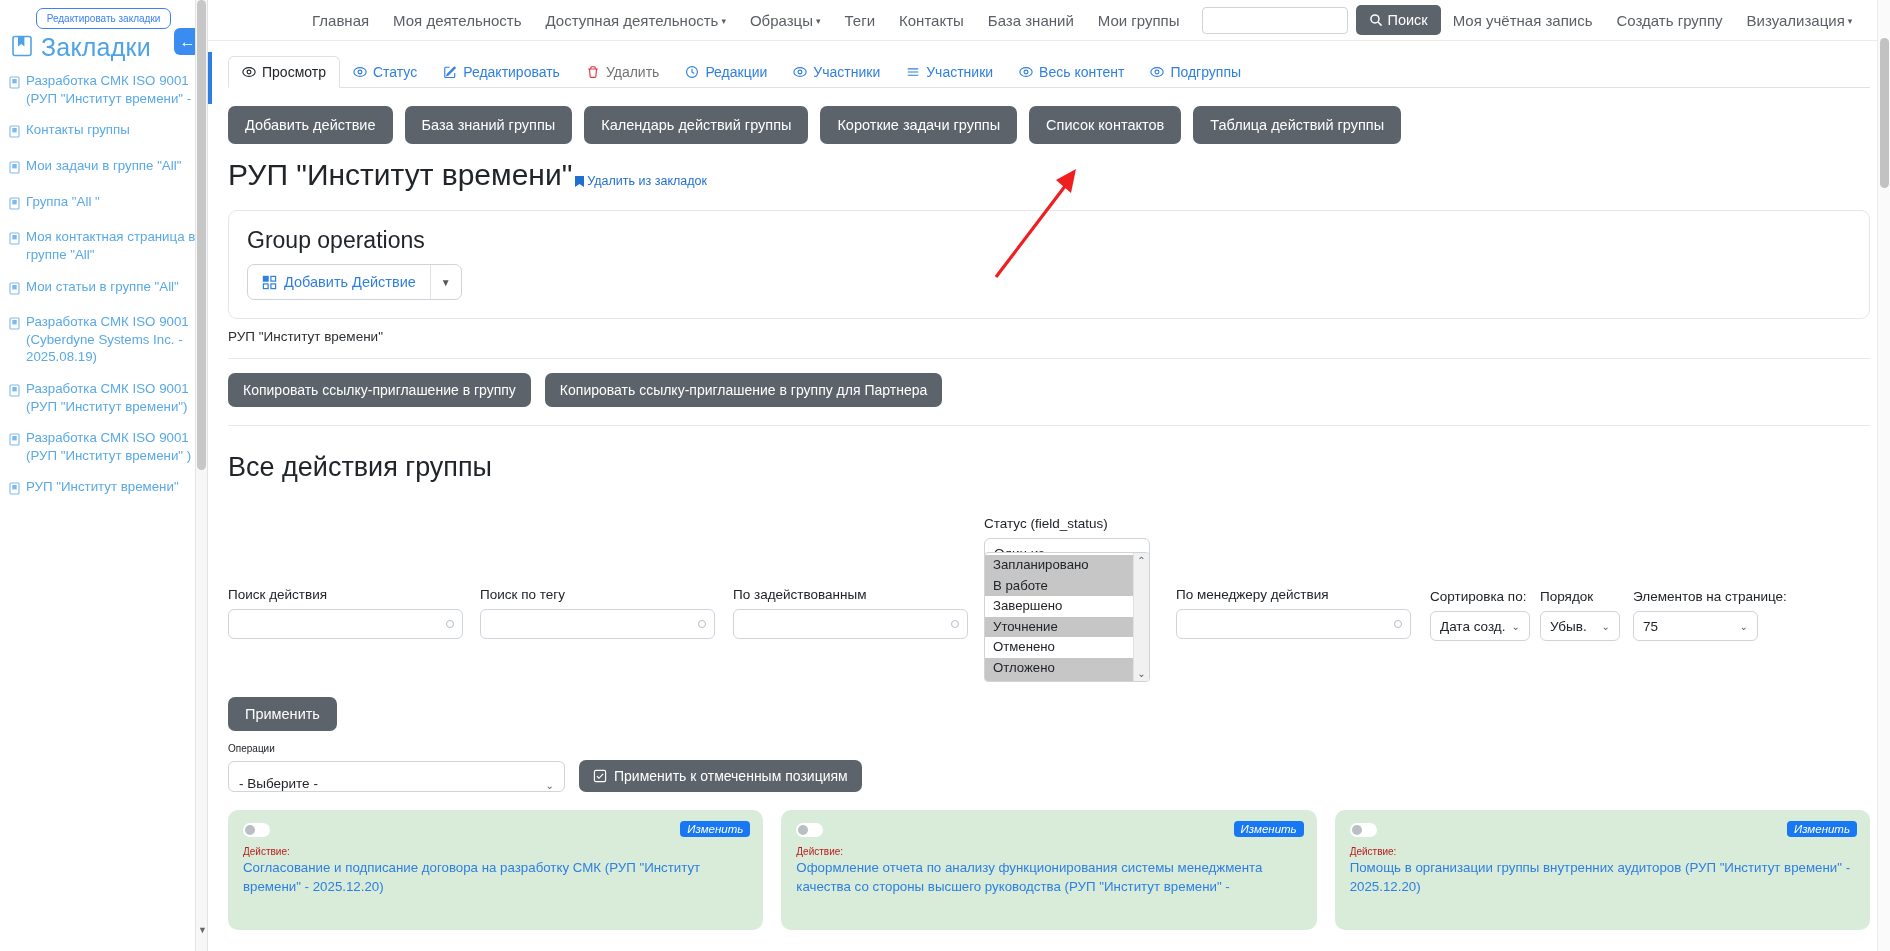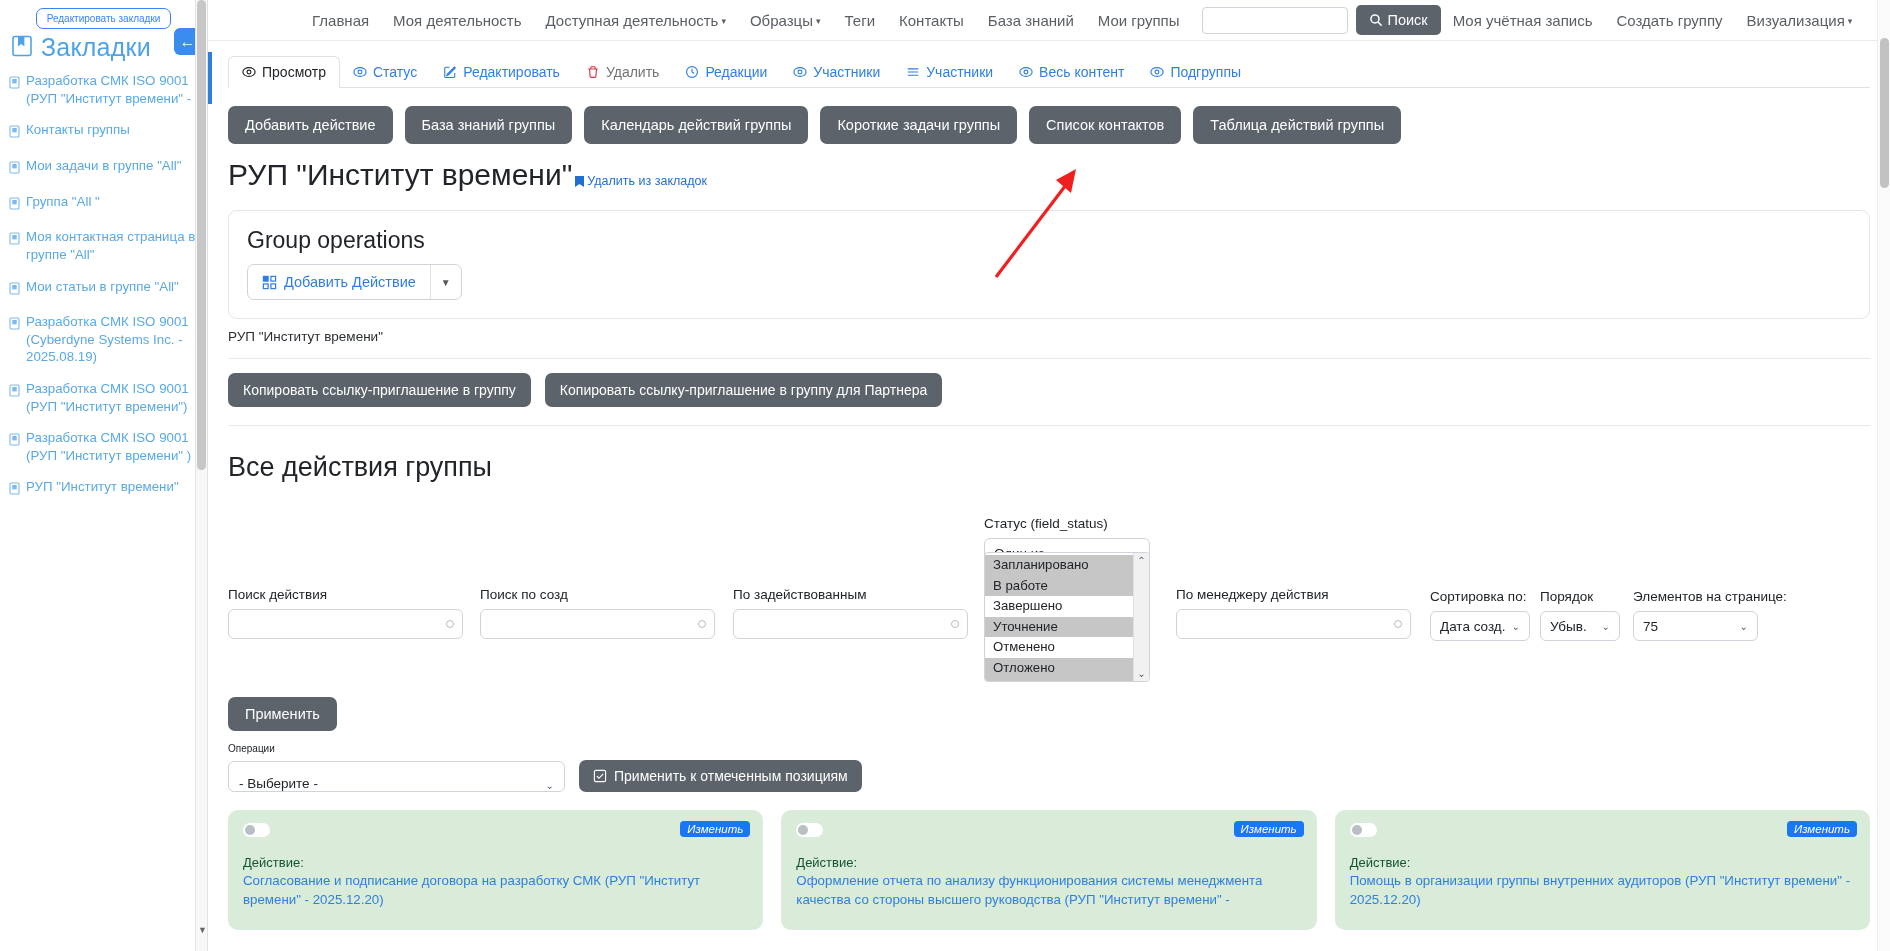--- a/index.html
+++ b/index.html
@@ -189,21 +189,21 @@
   }
   .card-edit{
     position:absolute; right:13px; top:11px; background:#1877f2; color:#fff;
     font-size:11.5px; font-style:italic; border-radius:4px; padding:2px 7px; cursor:pointer;
   }
   .toggle{
     width:27px; height:14px; background:#fff; border-radius:8px;
     display:flex; align-items:center; padding:0 2px; cursor:pointer;
   }
   .toggle .knob{ width:10px; height:10px; border-radius:50%; background:#b9bfc4; }
-  .card-k{ font-size:13px; margin-top:18px; color:#14532d; }
+  .card-k{ font-size:10px; margin-top:9px; color:#b91c1c; }
   .card-v{ font-size:13.3px; color:#2f7fe0; line-height:1.42; margin-top:2px; cursor:pointer;}
 
   
   #pointer-arrow{ position:absolute; left:770px; top:155px; pointer-events:none; }
 
   
   #page-scrollbar{
     position:absolute; right:0; top:0; width:13px; height:951px; background:#fafafa;
     border-left:1px solid #ececec;
   }
@@ -482,21 +482,21 @@
   <div id="filters">
 
     <div class="filter-col" style="left:20px; top:90px; width:235px;">
       <div class="f-label">Поиск действия</div>
       <div class="f-input">
           <span class="ring"></span>
         </div>
     </div>
 
     <div class="filter-col" style="left:272px; top:90px; width:235px;">
-      <div class="f-label">Поиск по созд</div>
+      <div class="f-label">Поиск по тегу</div>
       <div class="f-input">
           <span class="ring"></span>
         </div>
     </div>
 
     <div class="filter-col" style="left:525px; top:90px; width:235px;">
       <div class="f-label">По задействованным</div>
       <div class="f-input">
           <span class="ring"></span>
         </div>

